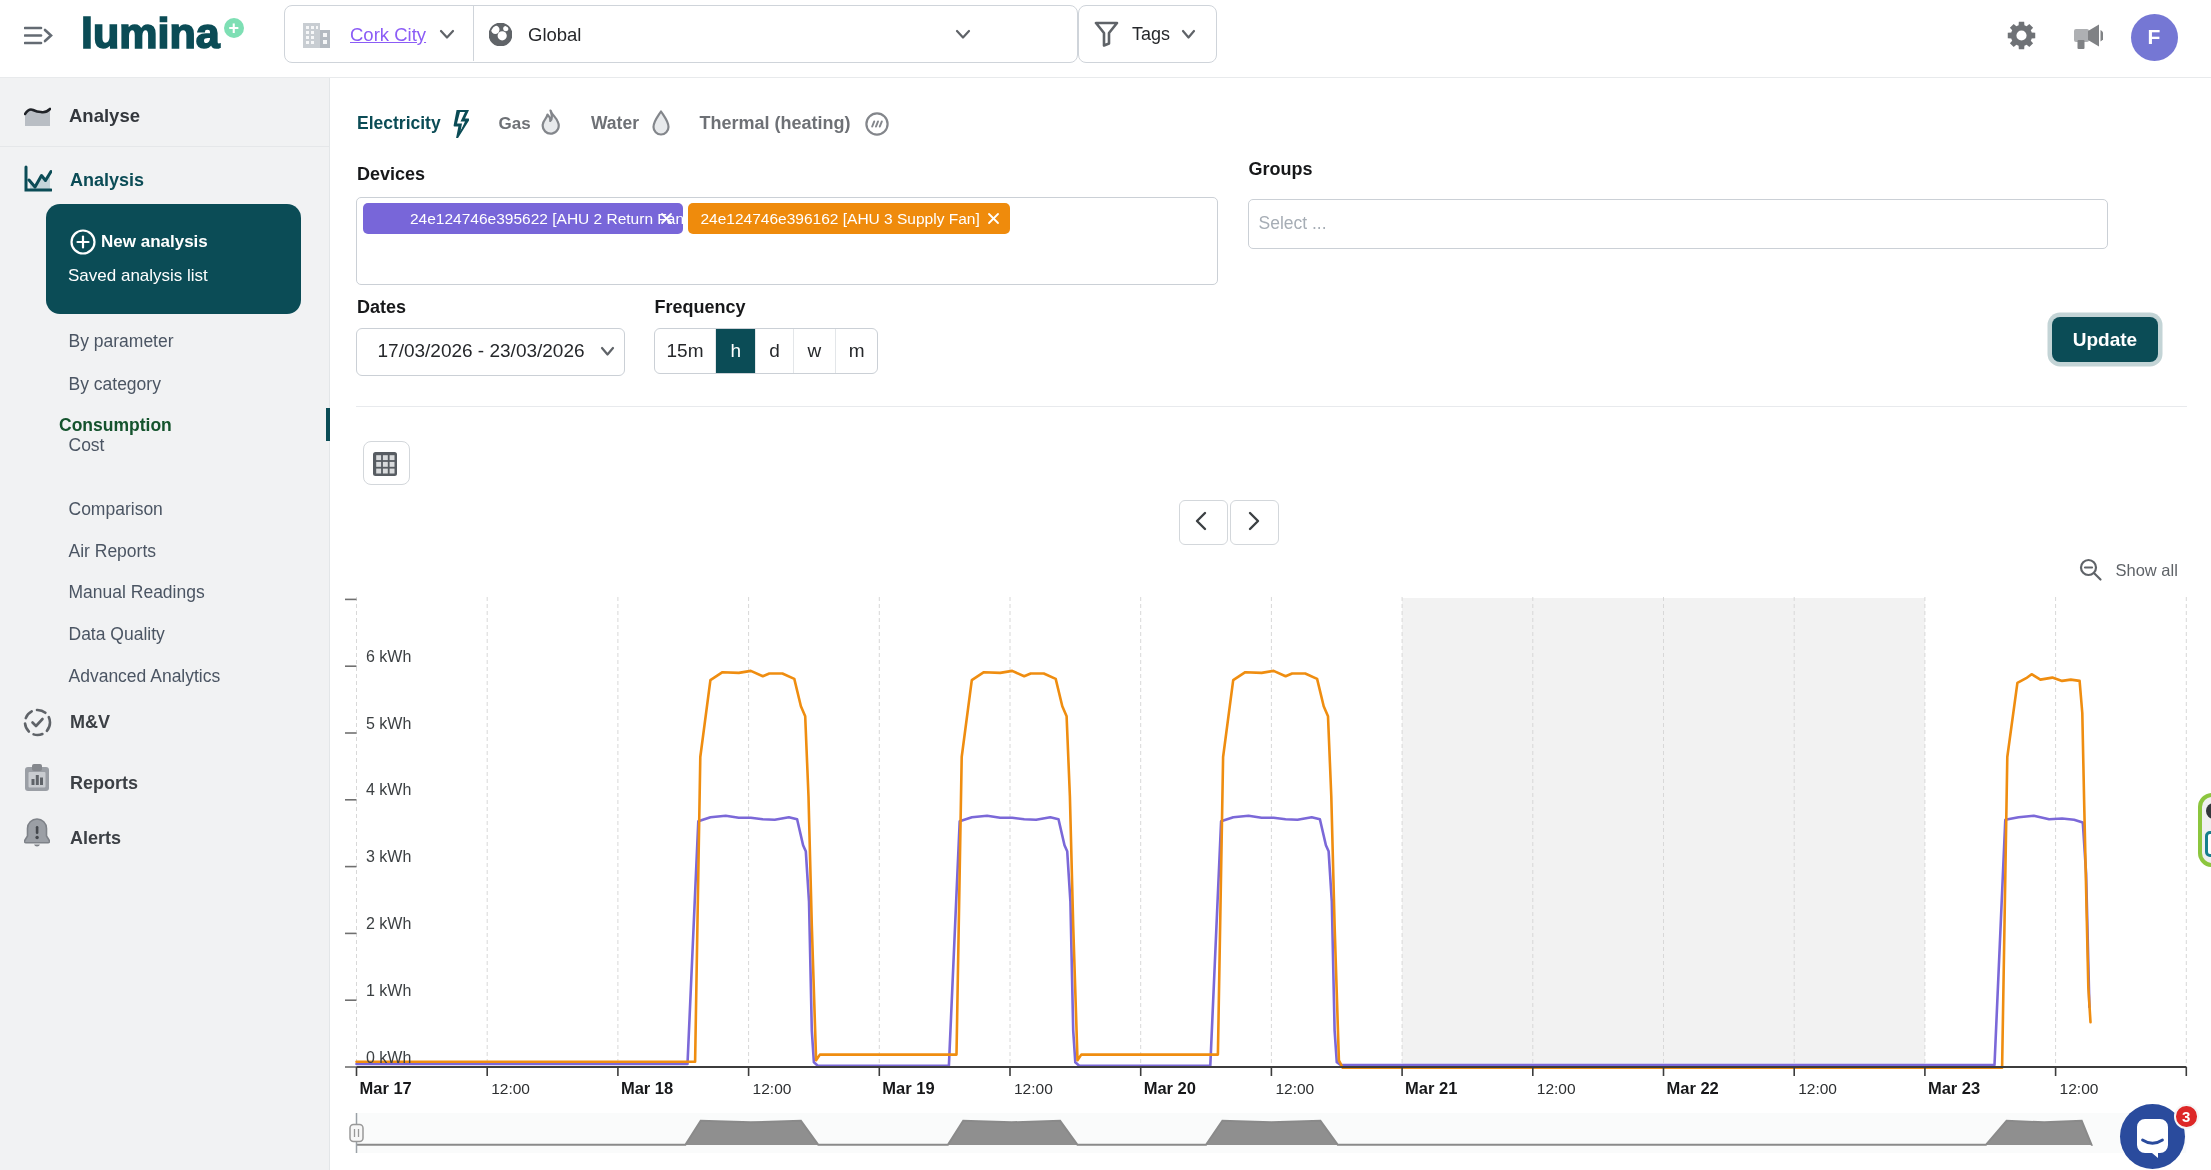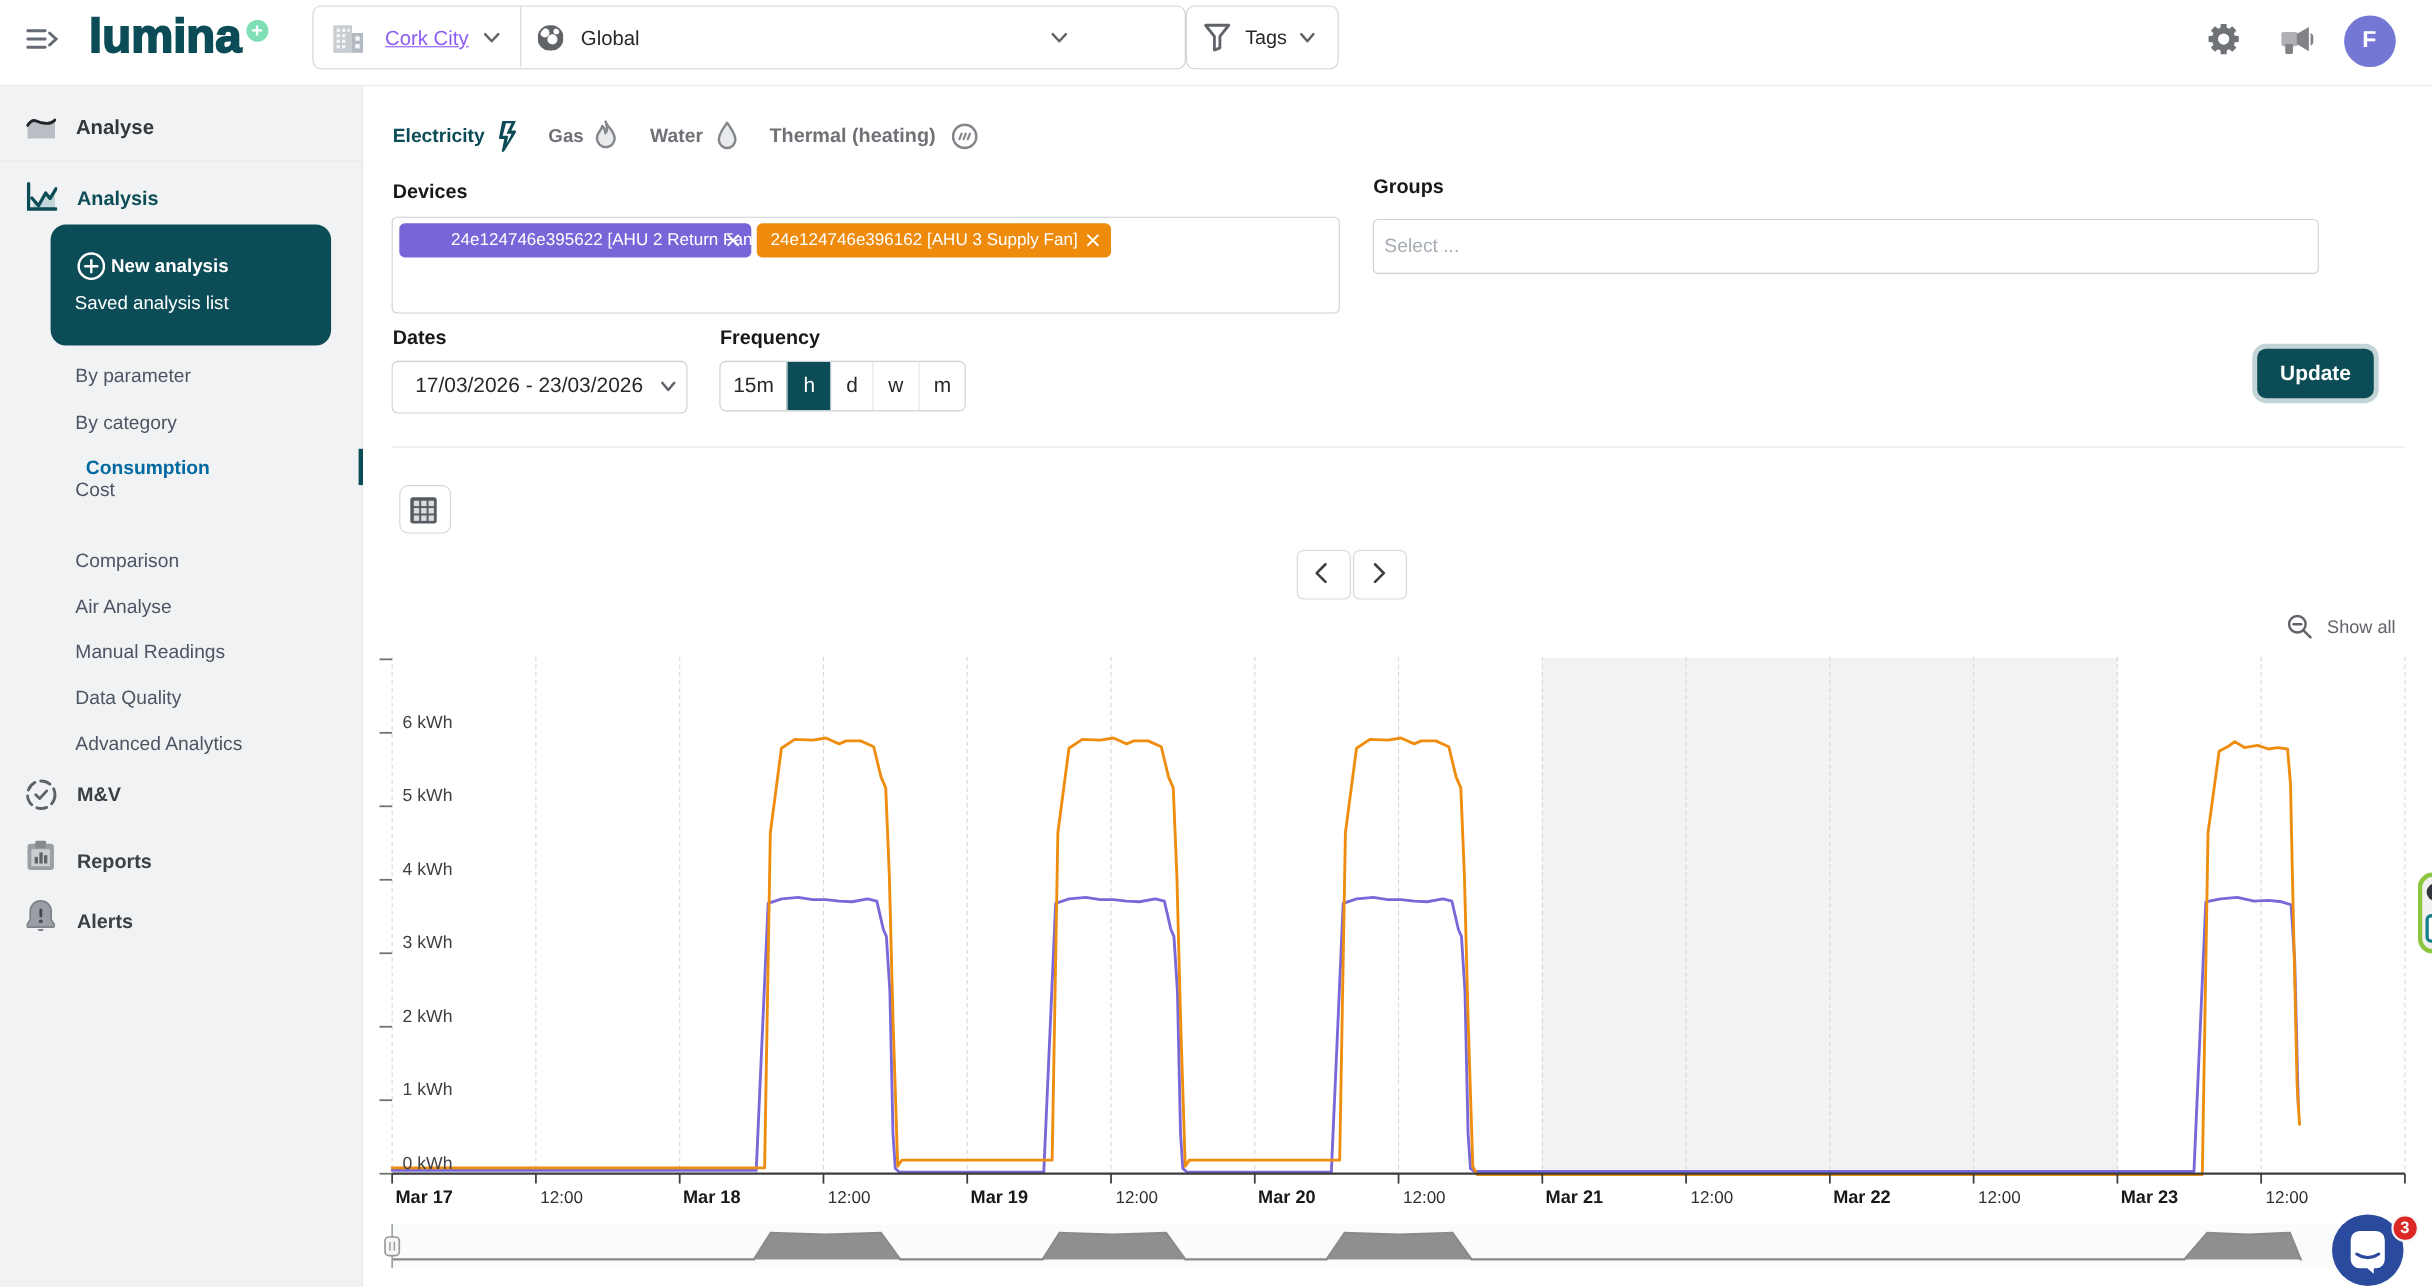--- a/index.html
+++ b/index.html
@@ -95,24 +95,24 @@
 <div class="abs" style="left:46px;top:204px;width:255px;height:110px;border-radius:14px;background:#0b4c56;"></div>
 <svg class="abs" style="left:70px;top:229px" width="26" height="26" viewBox="0 0 26 26">
     <circle cx="13" cy="13" r="11.5" fill="none" stroke="#fff" stroke-width="2.2"></circle>
     <line x1="13" y1="7.5" x2="13" y2="18.5" stroke="#fff" stroke-width="2.2" stroke-linecap="round"></line>
     <line x1="7.5" y1="13" x2="18.5" y2="13" stroke="#fff" stroke-width="2.2" stroke-linecap="round"></line>
   </svg>
 <div class="lbl" style="left:101px;top:232.2px;font-size:17px;font-weight:600;color:#fff;">New analysis</div>
 <div class="lbl" style="left:68px;top:266px;font-size:17px;color:#fff;">Saved analysis list</div>
 <div class="lbl" style="left:68.5px;top:331.2px;font-size:17.5px;color:#4b5563;">By parameter</div>
 <div class="lbl" style="left:68.5px;top:373.6px;font-size:17.5px;color:#4b5563;">By category</div>
-<div class="lbl" style="left:78px;top:415.3px;font-size:17.5px;font-weight:bold;color:#0369a1;">Consumption</div>
+<div class="lbl" style="left:59px;top:415.3px;font-size:17.5px;font-weight:bold;color:#14532d;">Consumption</div>
 <div class="lbl" style="left:68.5px;top:435px;font-size:17.5px;color:#4b5563;">Cost</div>
 <div class="lbl" style="left:68.5px;top:498.7px;font-size:17.5px;color:#4b5563;">Comparison</div>
-<div class="lbl" style="left:68.5px;top:540.5px;font-size:17.5px;color:#4b5563;">Air Analyse</div>
+<div class="lbl" style="left:68.5px;top:540.5px;font-size:17.5px;color:#4b5563;">Air Reports</div>
 <div class="lbl" style="left:68.5px;top:582.2px;font-size:17.5px;color:#4b5563;">Manual Readings</div>
 <div class="lbl" style="left:68.5px;top:623.9px;font-size:17.5px;color:#4b5563;">Data Quality</div>
 <div class="lbl" style="left:68.5px;top:665.7px;font-size:17.5px;color:#4b5563;">Advanced Analytics</div>
 <div class="abs" style="left:326px;top:408px;width:4px;height:33px;background:#0b4c56;z-index:6;"></div>
 <svg class="abs" style="left:23px;top:708px" width="29" height="29" viewBox="0 0 29 29">
     <g stroke="#5f6368" fill="none">
       <circle cx="14.5" cy="14.5" r="12.5" stroke-width="2.6" stroke-dasharray="9 5.5" stroke-linecap="round"></circle>
       <path d="M9.5 14.5 l3.5 3.5 6.5 -7" stroke-width="2.6" stroke-linecap="round" stroke-linejoin="round"></path>
     </g>
   </svg>

